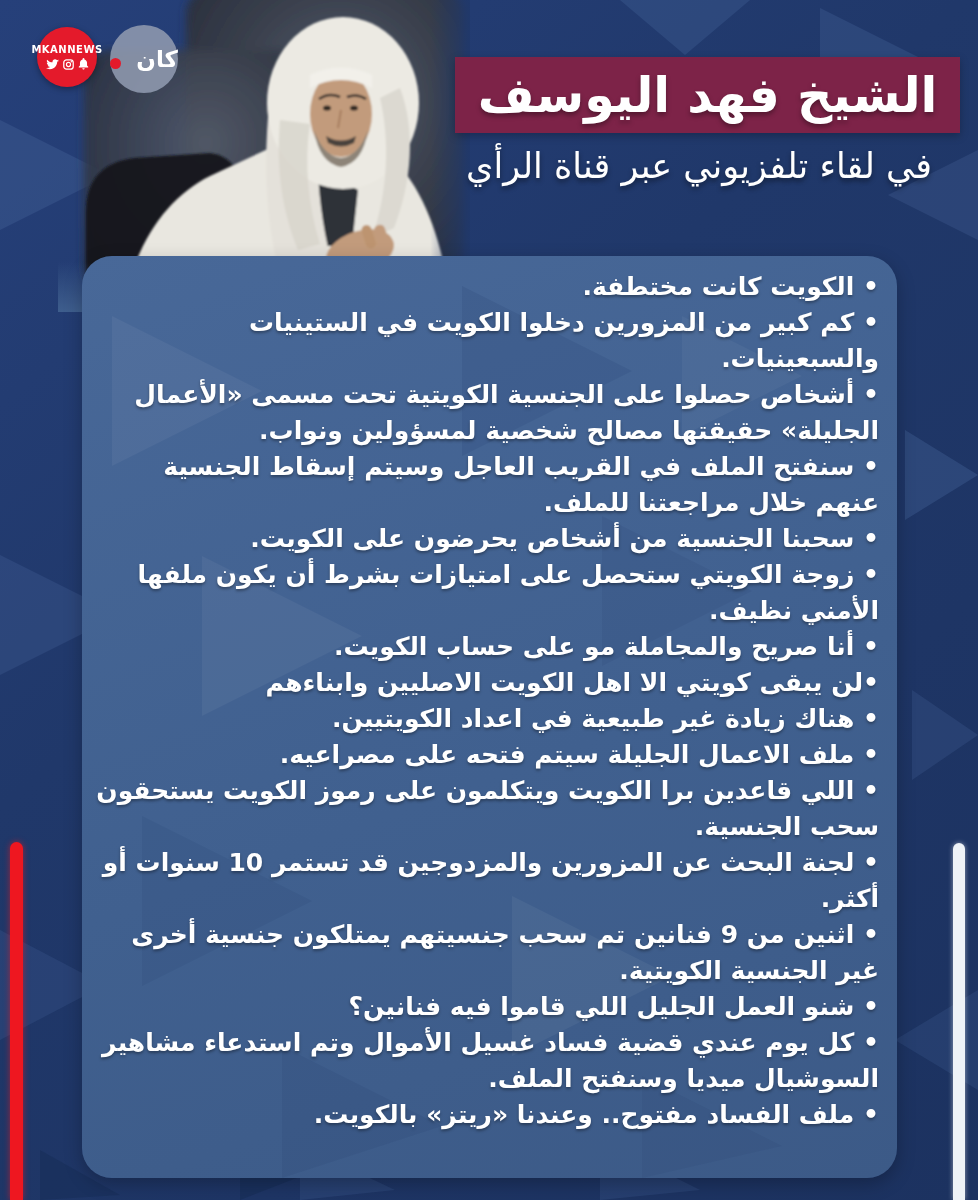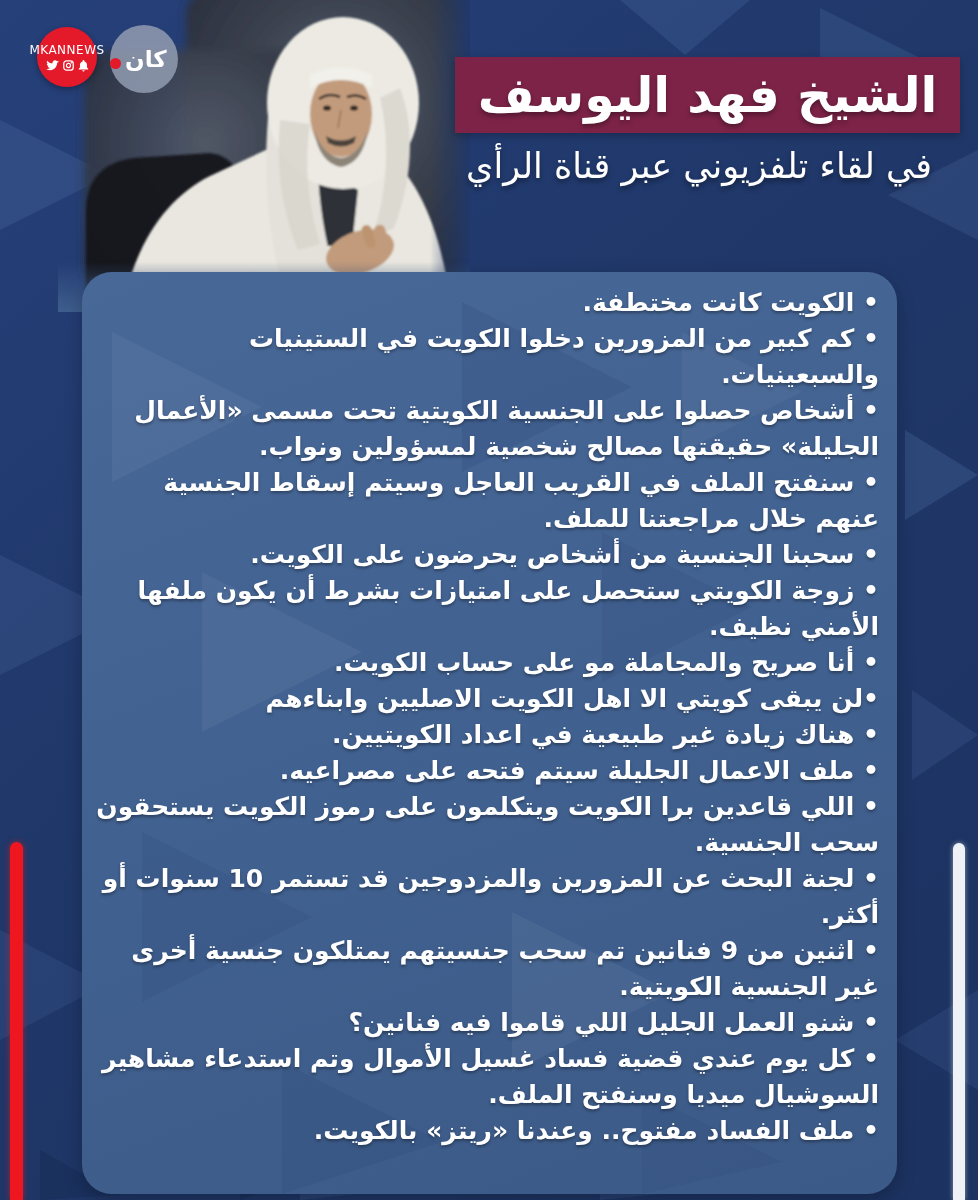--- a/index.html
+++ b/index.html
@@ -10,25 +10,25 @@
   }
   svg{display:block}
   .bgpattern{position:absolute;inset:0;pointer-events:none}
 
   
   .badge-red{
     position:absolute;left:37px;top:27px;width:60px;height:60px;border-radius:50%;
     background:#e41a2b;display:flex;flex-direction:column;align-items:center;justify-content:center;gap:3px;
     box-shadow:0 2px 6px rgba(0,0,0,.35);
   }
-  .badge-red .bname{color:#fff;font-size:12px;font-weight:normal;letter-spacing:.5px}
+  .badge-red .bname{color:#fff;font-size:10px;font-weight:bold;letter-spacing:.5px}
   .badge-red .icons{display:flex;gap:4px;align-items:center}
   .badge-gray{
     position:absolute;left:110px;top:25px;width:68px;height:68px;border-radius:50%;
-    background:rgba(143,154,175,.88);display:flex;align-items:center;justify-content:flex-start;gap:4px;
+    background:rgba(143,154,175,.88);display:flex;align-items:center;justify-content:space-between;gap:4px;
   }
   .badge-gray .ktext{color:#fff;font-size:23px;font-weight:bold;line-height:1}
   .badge-gray .dot{width:11px;height:11px;border-radius:50%;background:#e41a2b;margin-top:8px}
 
   
   .title-band{
     position:absolute;left:455px;top:57px;width:505px;height:76px;background:#7d2348;
     display:flex;align-items:center;justify-content:center;box-shadow:0 3px 8px rgba(0,0,0,.25);
   }
   .title-band .t{
@@ -38,21 +38,21 @@
   .subtitle{
     position:absolute;right:46px;top:146px;width:520px;direction:rtl;text-align:right;
     color:#fff;font-size:35px;font-weight:normal;text-shadow:0 3px 5px rgba(0,0,0,.4);white-space:nowrap;
   }
 
   
   .portrait{position:absolute;left:58px;top:0;width:412px;height:312px}
 
   
   .panel{
-    position:absolute;left:82px;top:272px;width:815px;height:922px;border-radius:30px;
+    position:absolute;left:82px;top:256px;width:815px;height:922px;border-radius:30px;
     background:linear-gradient(160deg,#486898 0%,#40608f 55%,#3c5a87 100%);
     box-shadow:0 6px 18px rgba(0,0,0,.25);
   }
   .panel .ppattern{position:absolute;inset:0;border-radius:30px;overflow:hidden;pointer-events:none}
   .bullets{
     position:absolute;inset:0;padding:13px 18px 14px 14px;box-sizing:border-box;
     direction:rtl;text-align:right;
   }
   .bullet{
     color:#fff;font-size:25px;font-weight:bold;line-height:36px;

